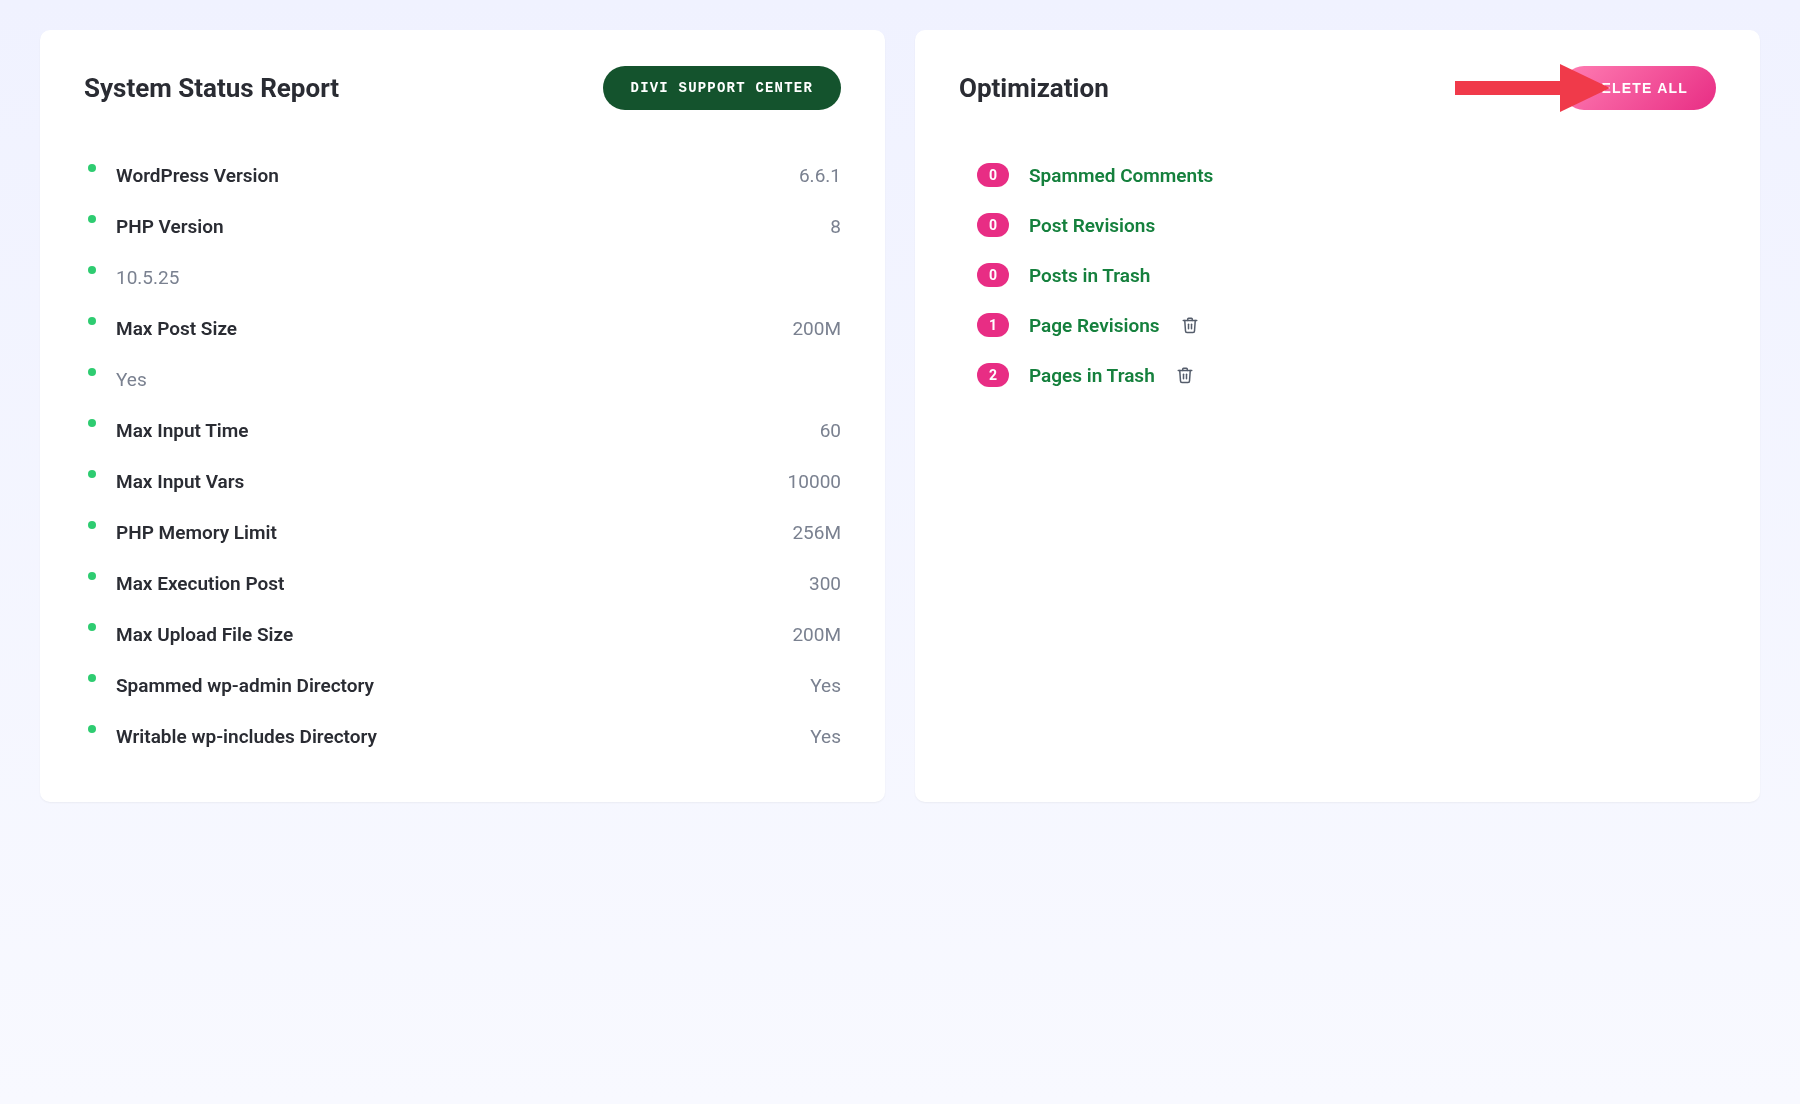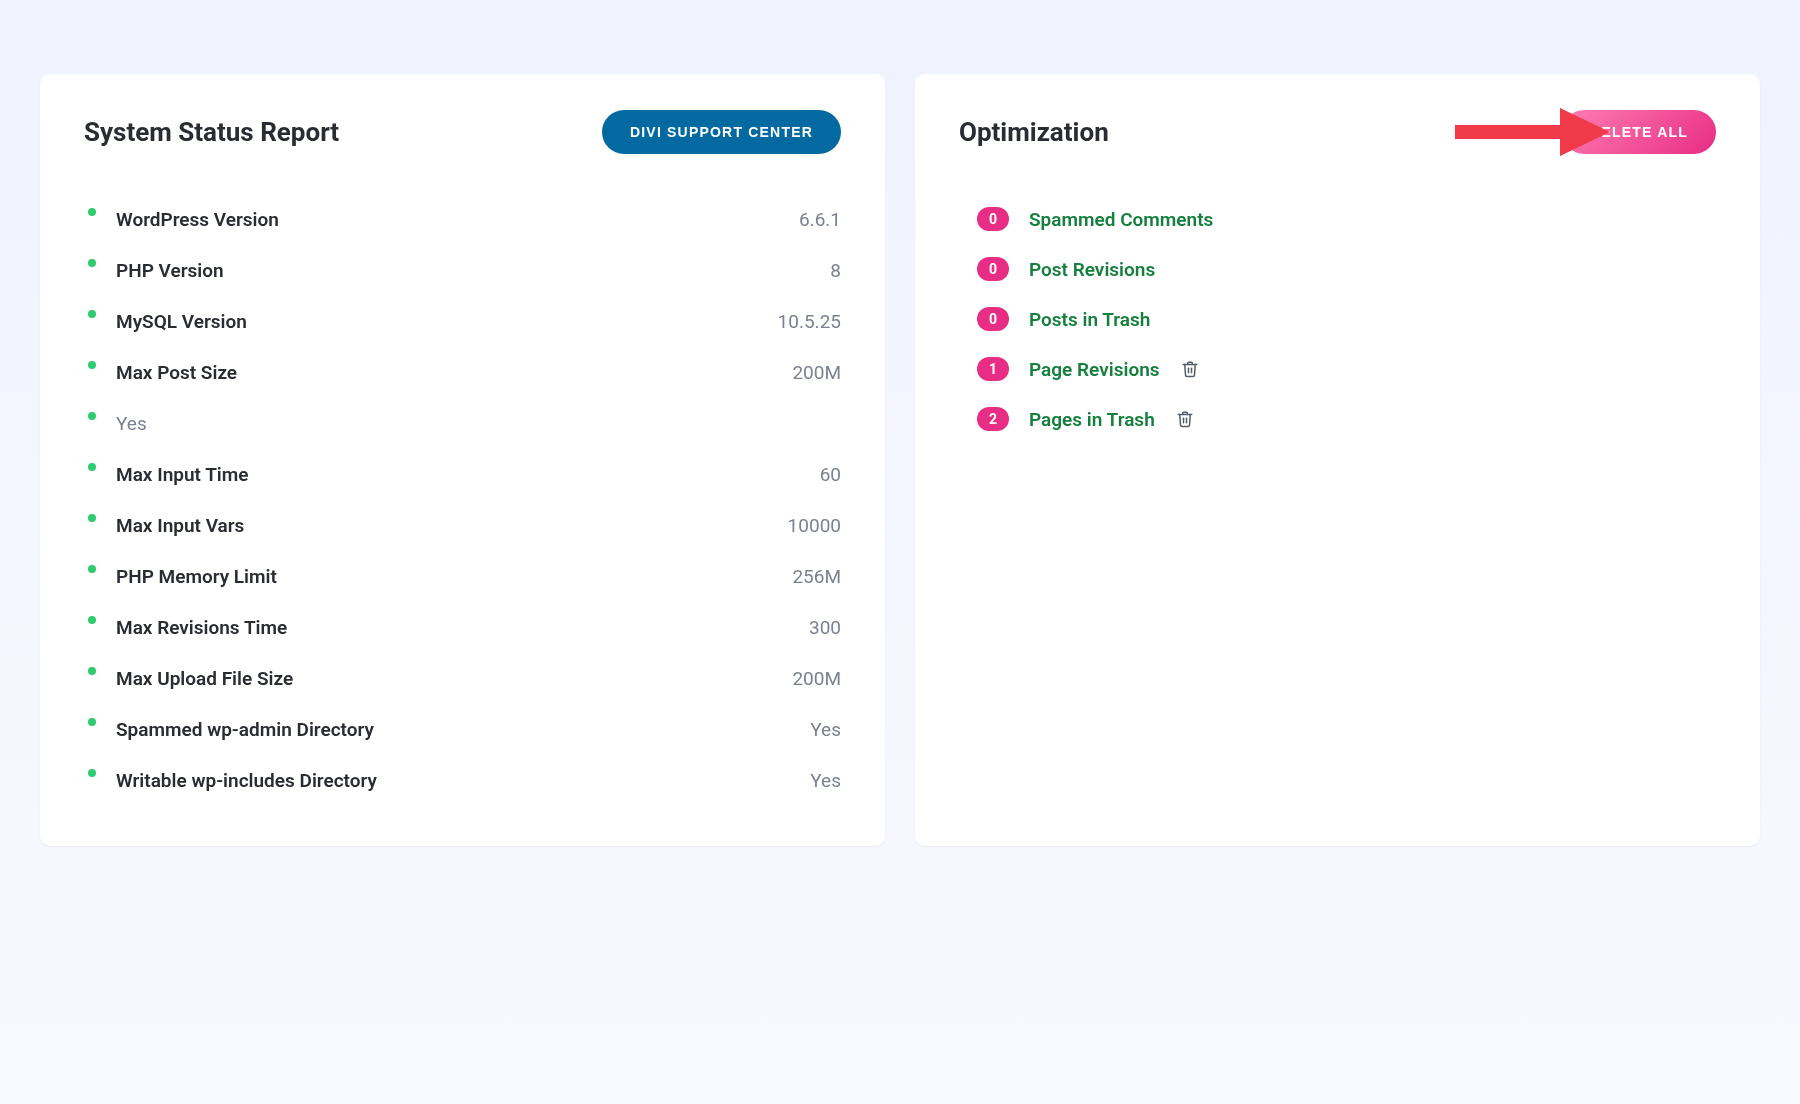--- a/index.html
+++ b/index.html
@@ -6,21 +6,20 @@
   body {
     font-family: -apple-system, BlinkMacSystemFont, "Segoe UI", Roboto, "Helvetica Neue", Arial, sans-serif;
     background: linear-gradient(180deg, #f0f2ff 0%, #f8f9ff 100%);
     min-height: 1104px;
     width: 1800px;
     padding: 30px 40px;
   }
   .container {
     display: flex;
     gap: 30px;
-    margin-top: 44px;
   }
   .panel {
     background: #fff;
     border-radius: 10px;
     padding: 36px 44px 40px 44px;
     flex: 1;
     box-shadow: 0 1px 2px rgba(0,0,0,0.05);
   }
   .panel-header {
     display: flex;
@@ -37,21 +36,22 @@
     border: none;
     border-radius: 999px;
     padding: 14px 28px;
     font-size: 14px;
     font-weight: 700;
     letter-spacing: 1.2px;
     color: #fff;
     cursor: pointer;
   }
   .btn-green {
-    background: #0369a1;
+    background: #14532d;
+    font-family: Liberation Mono, monospace;
   }
   .btn-pink {
     background: linear-gradient(135deg, #ff7eb3, #e82d84);
   }
   .status-list {
     list-style: none;
   }
   .status-row {
     display: flex;
     align-items: flex-start;
@@ -135,21 +135,20 @@
           <span class="status-label">WordPress Version</span>
           <span class="status-value">6.6.1</span>
         </li>
         <li class="status-row">
           <span class="status-dot"></span>
           <span class="status-label">PHP Version</span>
           <span class="status-value">8</span>
         </li>
         <li class="status-row">
           <span class="status-dot"></span>
-          <span class="status-label">MySQL Version</span>
           <span class="status-value">10.5.25</span>
         </li>
         <li class="status-row">
           <span class="status-dot"></span>
           <span class="status-label">Max Post Size</span>
           <span class="status-value">200M</span>
         </li>
         <li class="status-row">
           <span class="status-dot"></span>
           <span class="status-value">Yes</span>
@@ -164,21 +163,21 @@
           <span class="status-label">Max Input Vars</span>
           <span class="status-value">10000</span>
         </li>
         <li class="status-row">
           <span class="status-dot"></span>
           <span class="status-label">PHP Memory Limit</span>
           <span class="status-value">256M</span>
         </li>
         <li class="status-row">
           <span class="status-dot"></span>
-          <span class="status-label">Max Revisions Time</span>
+          <span class="status-label">Max Execution Post</span>
           <span class="status-value">300</span>
         </li>
         <li class="status-row">
           <span class="status-dot"></span>
           <span class="status-label">Max Upload File Size</span>
           <span class="status-value">200M</span>
         </li>
         <li class="status-row">
           <span class="status-dot"></span>
           <span class="status-label">Spammed wp-admin Directory</span>

